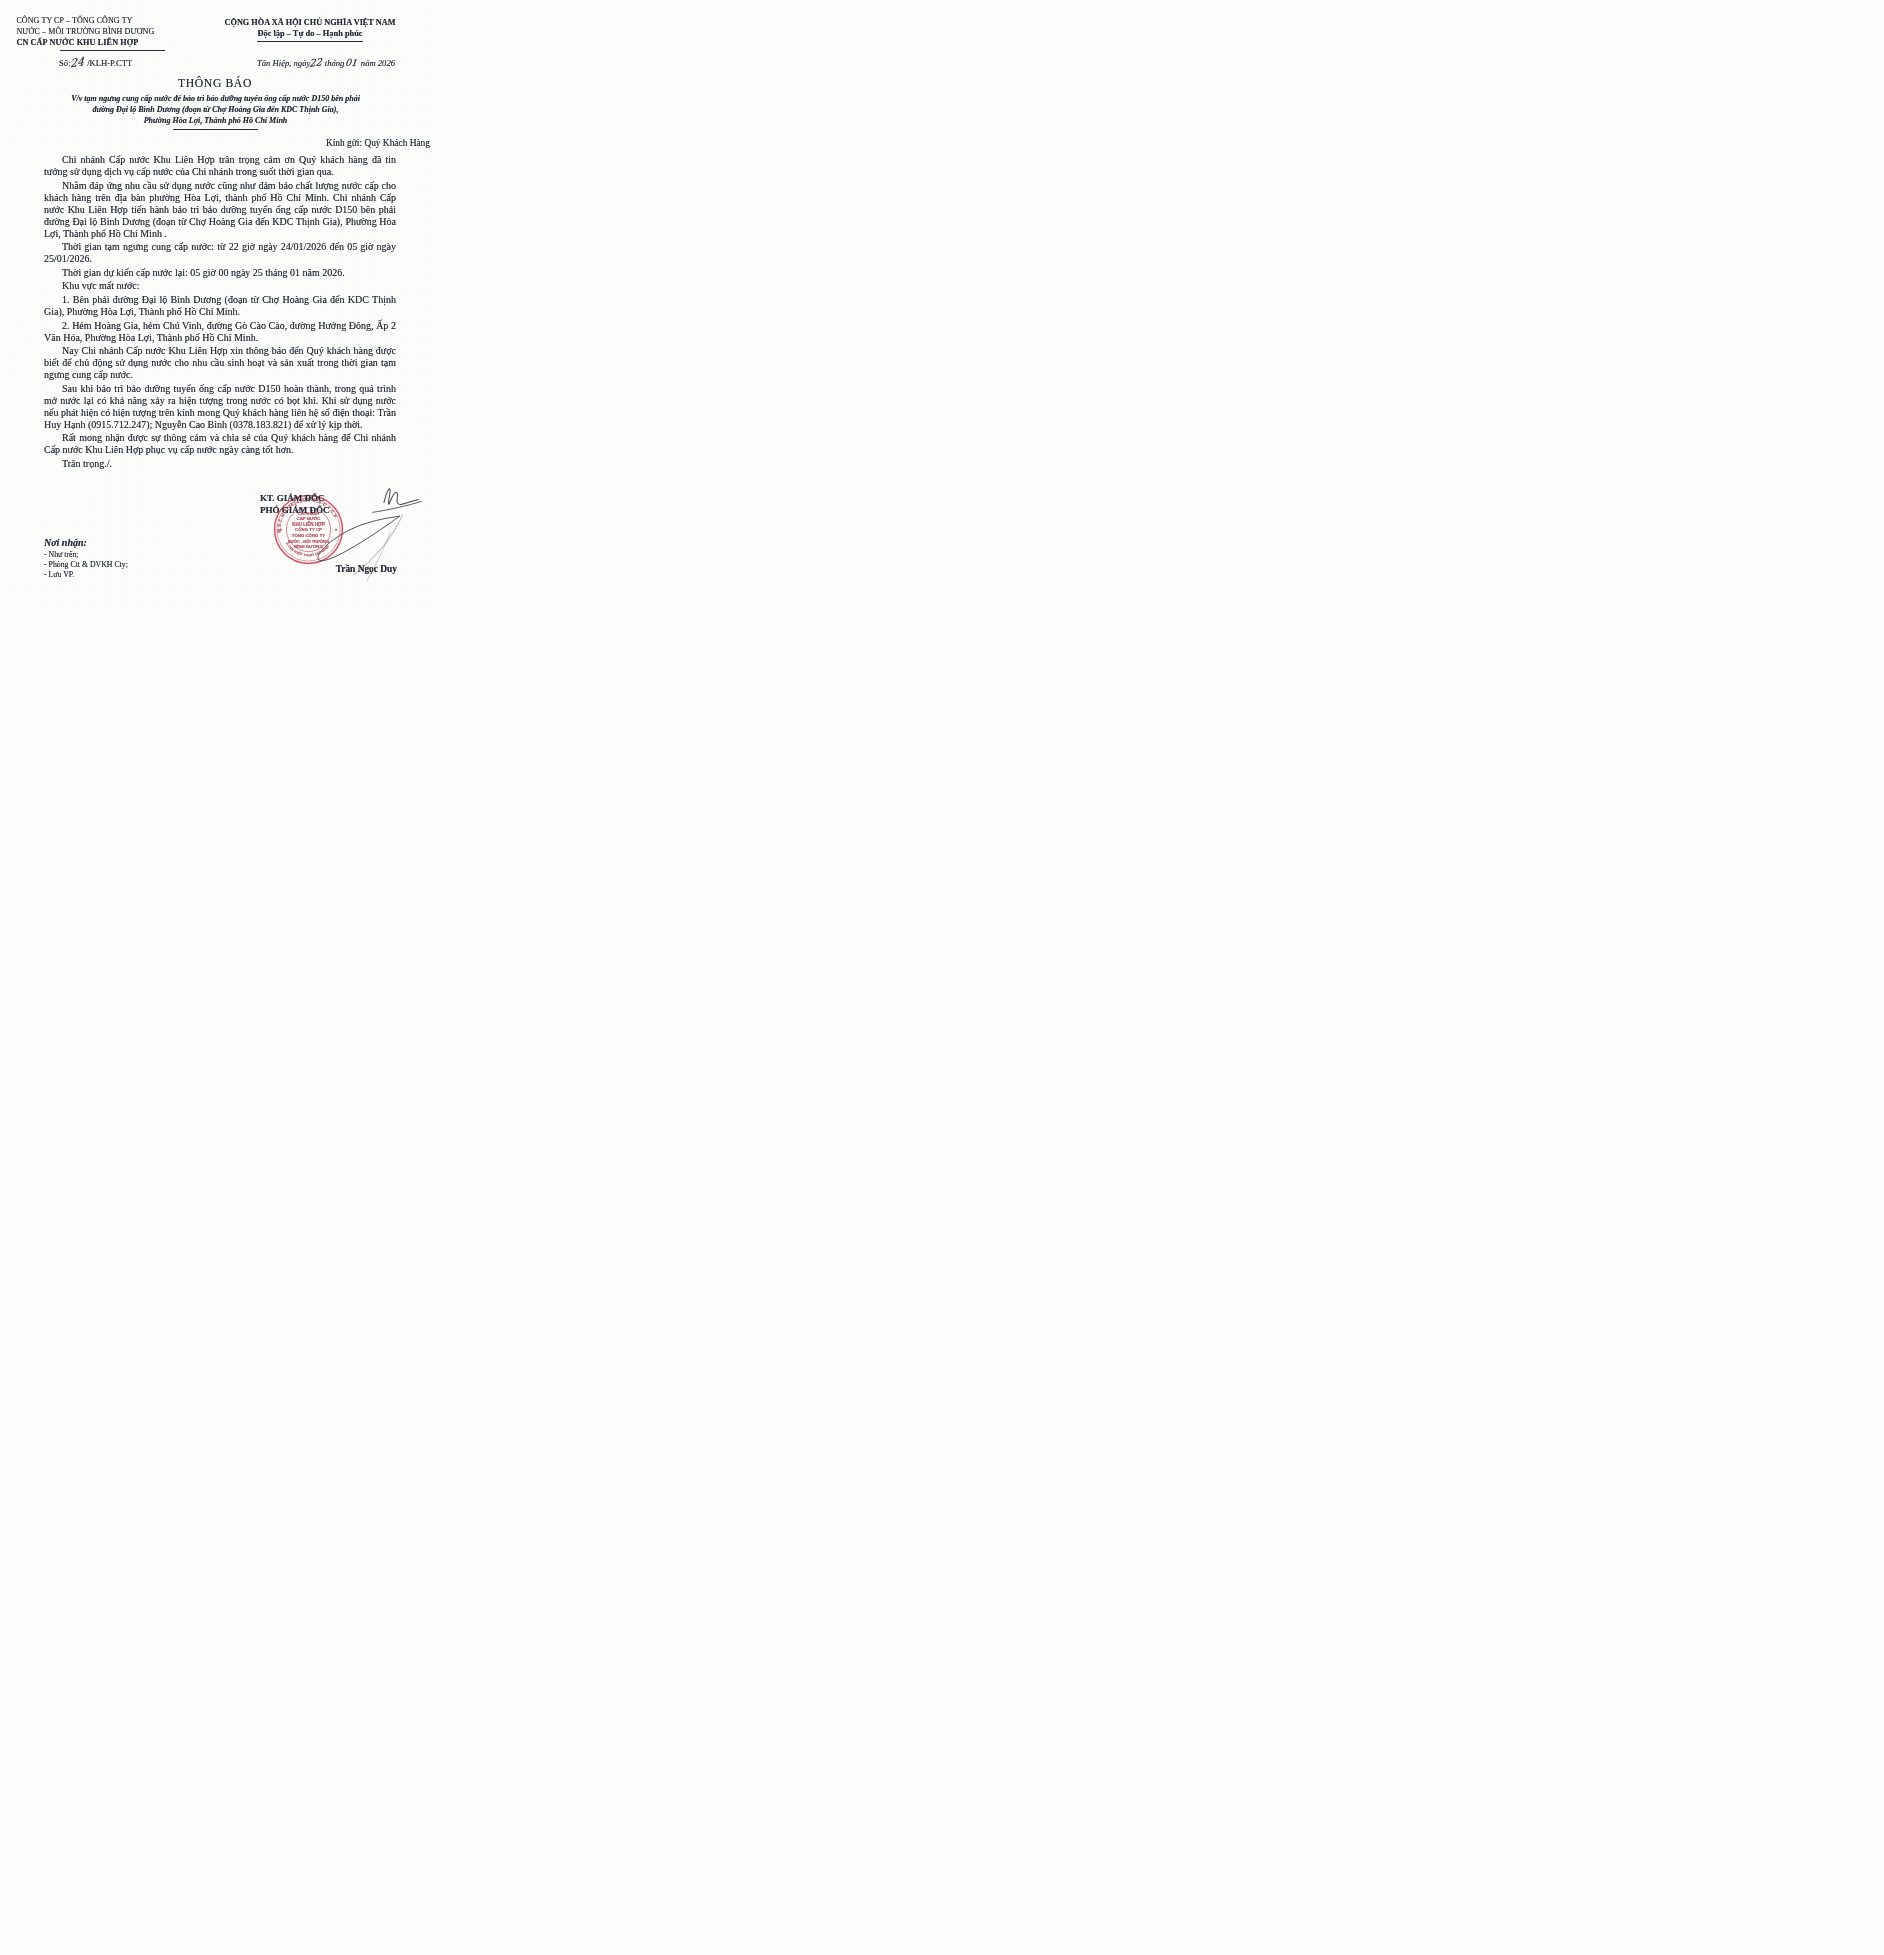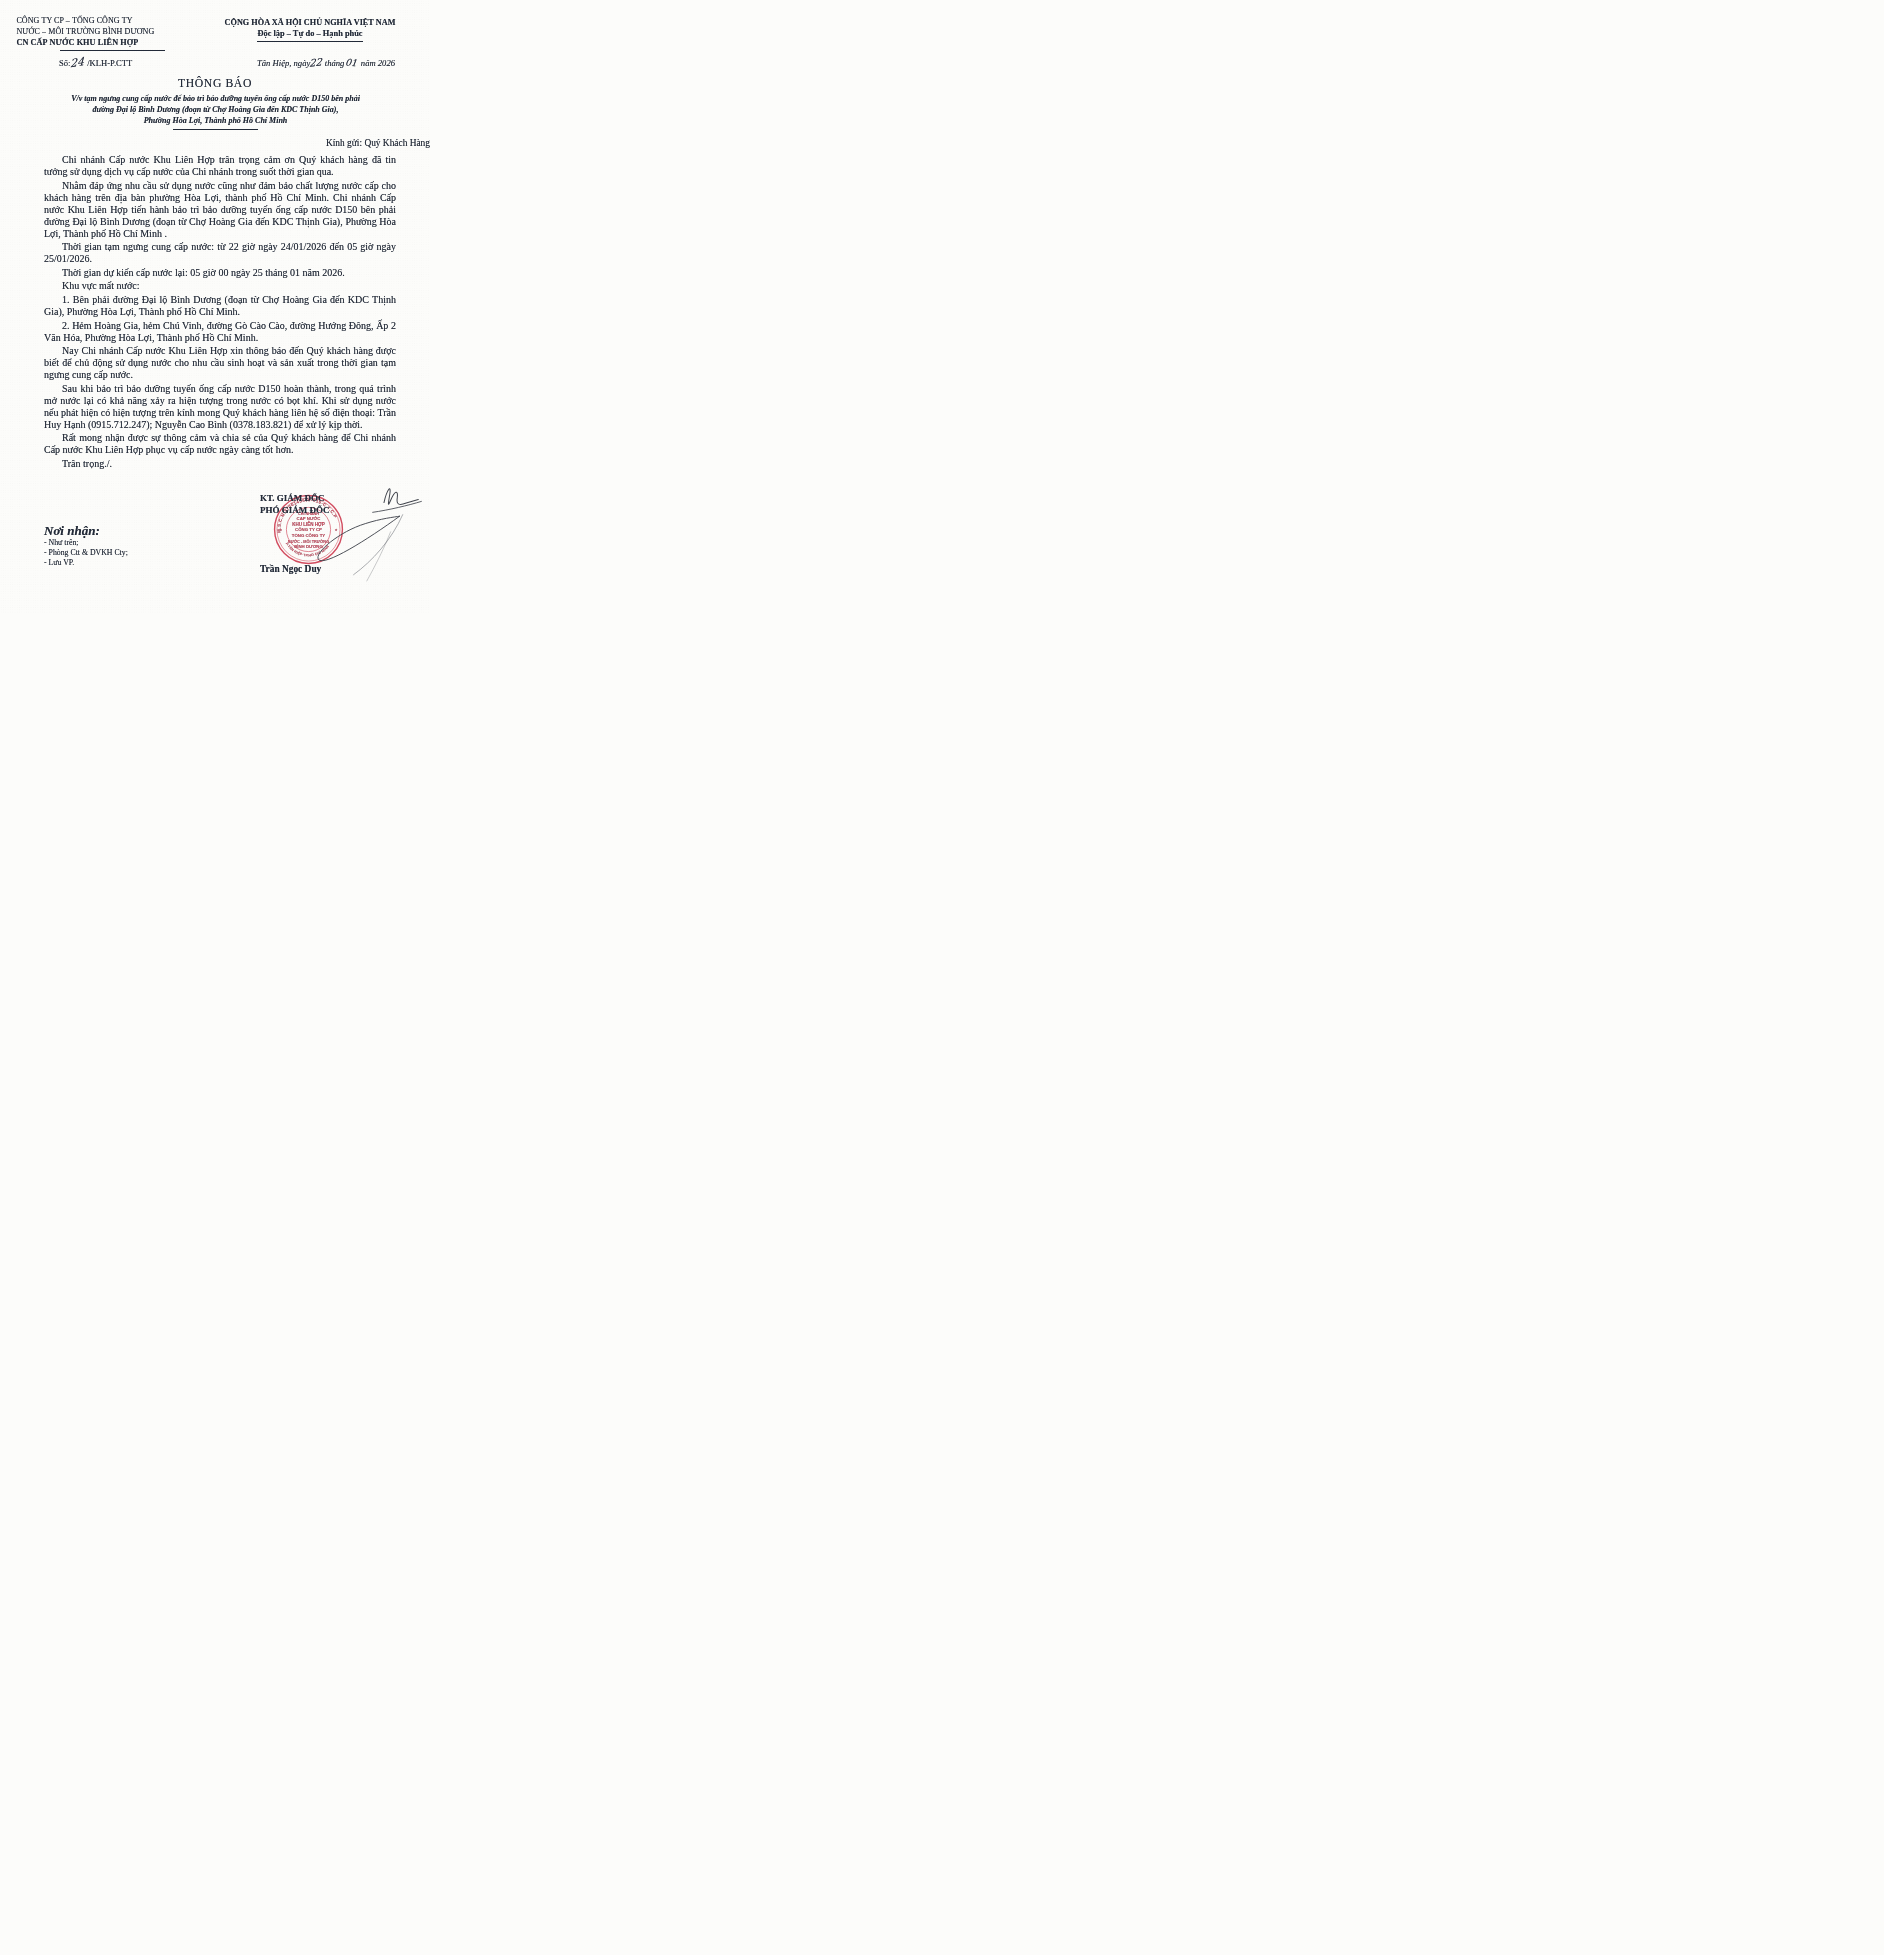--- a/index.html
+++ b/index.html
@@ -52,24 +52,24 @@
   .salutation{position:absolute;left:0;right:0;top:138px;text-align:right;font-size:9.4px;}
 
   
   .body-block{position:absolute;left:44px;top:154px;width:352px;
               font-size:10px;line-height:12px;text-align:justify;}
   .body-block p{margin:0 0 1.6px 0;text-indent:18px;}
   .b{font-weight:normal;}
 
   
   .recipients{position:absolute;left:44px;top:526px;font-size:7.8px;line-height:10.4px;}
-  .recipients .label{font-weight:bold;font-style:italic;font-size:13px;margin-bottom:1.2px;}
+  .recipients .label{font-weight:bold;font-style:italic;font-size:10px;margin-bottom:1.2px;margin-top:12px;}
   .sign-head{position:absolute;left:260px;top:492px;width:137px;text-align:left;
              font-size:9px;font-weight:bold;line-height:12px;z-index:4;}
-  .sign-name{position:absolute;left:260px;top:564px;width:137px;text-align:left;
+  .sign-name{position:absolute;left:260px;top:564px;width:137px;text-align:right;
              font-size:9.4px;font-weight:bold;z-index:4;}
 
   .stamp-svg{position:absolute;left:273px;top:494px;width:71px;height:71px;
              color:var(--stamp);opacity:.93;mix-blend-mode:multiply;z-index:2;}
   .st-arc{font-family:"Liberation Sans", sans-serif;font-size:11px;font-weight:bold;
           letter-spacing:1.1px;fill:currentColor;}
   .st-arc-b{font-size:8.8px;letter-spacing:.4px;}
   .st-star{font-size:9px;fill:currentColor;text-anchor:middle;}
   .st-c{font-family:"Liberation Sans", sans-serif;fill:currentColor;text-anchor:middle;font-weight:bold;}
 

